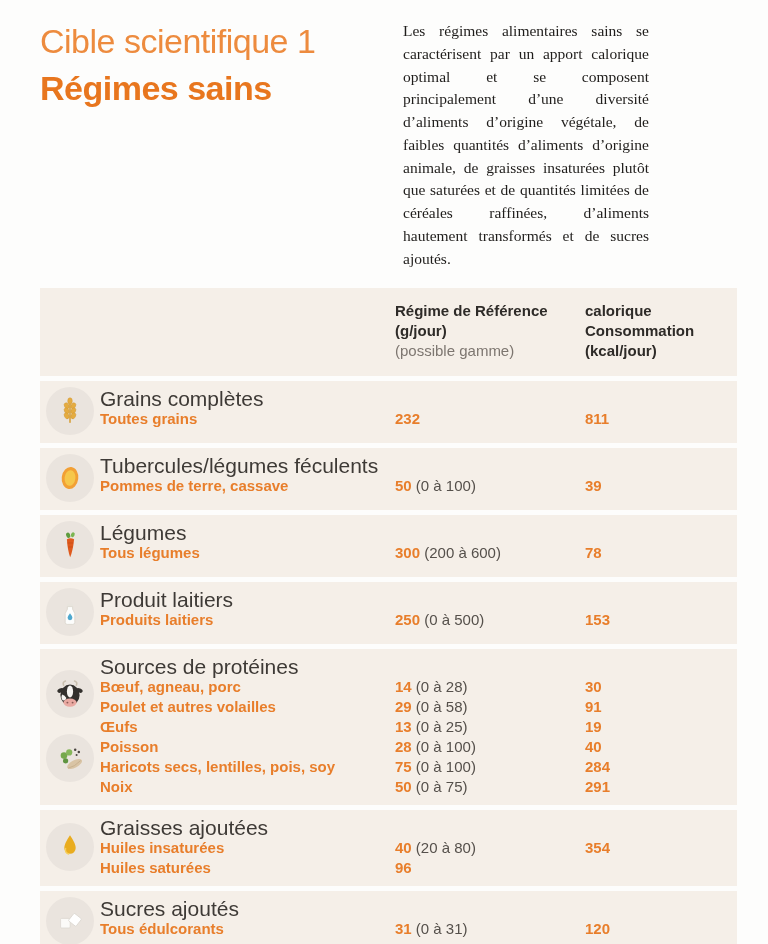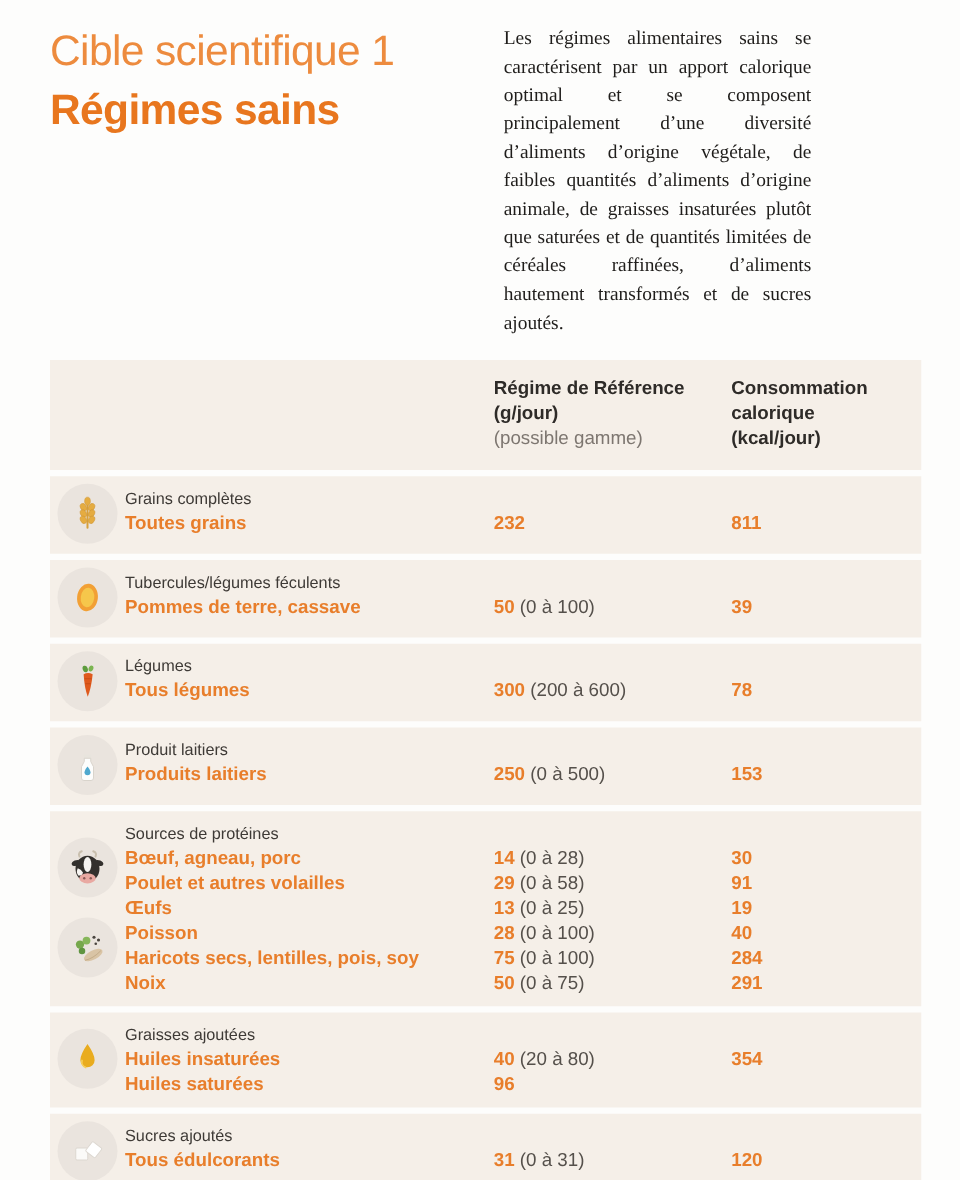--- a/index.html
+++ b/index.html
@@ -55,21 +55,21 @@
     flex:0 0 60px;display:flex;flex-direction:column;
     align-items:center;justify-content:center;gap:16px;
   }
   .icon-circle{
     width:48px;height:48px;border-radius:50%;
     background:var(--circle-bg);
     display:flex;align-items:center;justify-content:center;
   }
   .lines{flex:1;padding-top:2px;}
   .line{display:grid;grid-template-columns:295px 190px 1fr;align-items:baseline;}
-  .category{font-size:13px;color:var(--dark);line-height:20px;}
+  .category{font-size:21px;color:var(--dark);line-height:20px;}
   .item-label{
     font-size:15px;font-weight:700;color:var(--accent);line-height:20px;
     padding-right:10px;
   }
   .value{font-size:15px;line-height:20px;}
   .value .num{font-weight:700;color:var(--accent);}
   .value .range{font-weight:400;color:var(--range);}
   .kcal{font-size:15px;font-weight:700;color:var(--accent);line-height:20px;}
 </style>
 </head>
@@ -87,22 +87,22 @@
 
   <section class="diet-table">
     <div class="band thead">
       <div class="head-grid">
         <div class="col2h">
           <div class="hb">Régime de Référence</div>
           <div class="hb">(g/jour)</div>
           <div class="hl">(possible gamme)</div>
         </div>
         <div class="col3h">
+          <div class="hb">calorique</div>
           <div class="hb">Consommation</div>
-          <div class="hb">calorique</div>
           <div class="hb">(kcal/jour)</div>
         </div>
       </div>
     </div>
     <div id="rows">
         <div class="row band">
           <div class="icon-cell">
             <div class="icon-circle">
               <svg viewBox="0 0 30 30" width="30" height="30" aria-hidden="true">
                 <rect x="14.2" y="5" width="1.6" height="22" rx="0.8" fill="#D7A03B"></rect>

